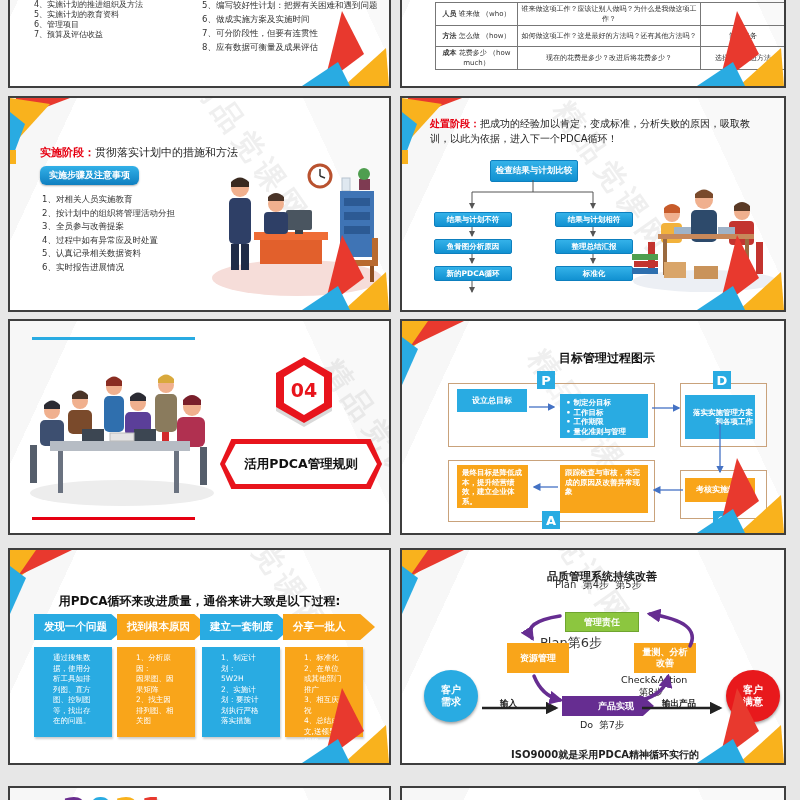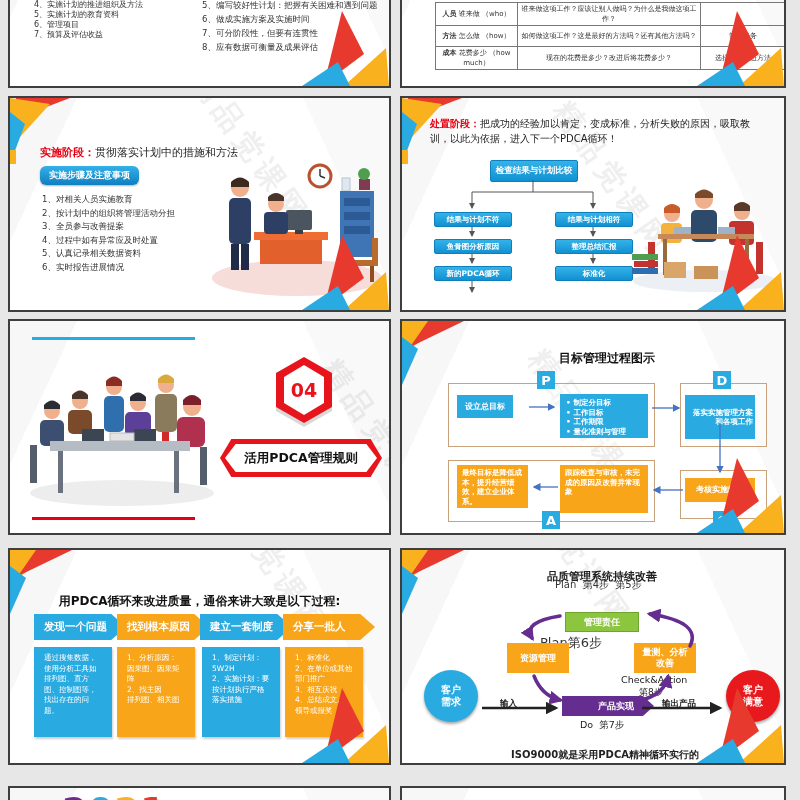--- a/index.html
+++ b/index.html
@@ -39,21 +39,21 @@
   
   .groupbox{border:1px solid #c9a27b;background:rgba(255,255,255,0.35);}
   .pdca-label{background:#29abe2;color:#fff;font-weight:bold;font-size:13px;width:18px;height:18px;
     display:flex;align-items:center;justify-content:center;}
   .s6box{font-size:7.5px;line-height:9.5px;font-weight:bold;}
   
   .chev{clip-path:polygon(0 0,84% 0,100% 50%,84% 100%,0 100%);color:#fff;font-weight:bold;
     font-size:10.5px;display:flex;align-items:center;padding-left:10px;box-sizing:border-box;
     filter:drop-shadow(1px 2px 1px rgba(0,0,0,0.25));}
   .chev.blue{background:#29abe2;} .chev.orange{background:#f9a51a;}
-  .s7body{color:#fff;font-size:7.5px;line-height:10.5px;padding:6px 10px;box-sizing:border-box;
+  .s7body{color:#fff;font-size:7.5px;line-height:10.5px;padding:6px 19px;box-sizing:border-box;
     white-space:pre-line;box-shadow:1px 2px 2px rgba(0,0,0,0.2);}
   .s7body.blue{background:#29abe2;} .s7body.orange{background:#f9a51a;}
   
   .pre{white-space:pre-line;}
   .circle-badge{border-radius:50%;color:#fff;font-weight:bold;font-size:10px;line-height:12px;
     display:flex;align-items:center;justify-content:center;text-align:center;
     box-shadow:0 2px 3px rgba(0,0,0,0.35);}
   .purple-arrowbox{background:#662d91;color:#fff;font-weight:bold;font-size:9px;
     clip-path:polygon(0 0,88% 0,100% 50%,88% 100%,0 100%);
     display:flex;align-items:center;justify-content:center;padding-left:16px;}
@@ -283,42 +283,42 @@
       <rect x="112" y="80" width="22" height="12" fill="#3c4652"></rect>
       <rect x="88" y="84" width="24" height="8" fill="#e4e4e4" stroke="#bbb"></rect>
       <rect x="140" y="83" width="7" height="9" fill="#d22a2a"></rect>
     </svg>
     <svg class="abs" style="left:258px;top:36px;" width="72" height="74">
       <polygon points="36,4 64,20 64,54 36,70 8,54 8,20" fill="rgba(0,0,0,0.15)"></polygon>
       <polygon points="36,0 64,16 64,50 36,66 8,50 8,16" fill="#e8141c"></polygon>
       <polygon points="36,8 56,20 56,46 36,58 16,46 16,20" fill="#fff"></polygon>
       <text x="36" y="40" text-anchor="middle" font-size="19" font-weight="bold" fill="#e8141c" font-family="DejaVu Sans, Liberation Sans, sans-serif">04</text>
     </svg>
-    <div class="abs hexbanner" style="left:210px;top:118px;width:162px;height:38px;box-shadow:0 3px 4px rgba(0,0,0,0.25);">
+    <div class="abs hexbanner" style="left:210px;top:118px;width:162px;height:50px;box-shadow:0 3px 4px rgba(0,0,0,0.25);">
       <div class="hexbanner-inner">活用PDCA管理规则</div>
     </div>
   </div>
 
   <div class="slide" style="left:400px;top:319px;width:386px;height:216px;">
     <svg class="abs" style="left:0;top:0;" width="65" height="72">
       <polygon points="0,0 46,0 0,34" fill="#f9b21d"></polygon>
       <polygon points="26,0 62,0 8,26" fill="#e8392e"></polygon>
       <polygon points="0,16 16,28 0,64" fill="#29abe2"></polygon>
     </svg>
     <div class="wm" style="left:95px;top:85px;">精品党课网</div>
     <div class="abs" style="left:40px;top:29px;width:330px;text-align:center;font-size:12px;font-weight:bold;color:#111;">目标管理过程图示</div>
     <div class="abs groupbox" style="left:46px;top:62px;width:205px;height:62px;"></div>
     <div class="abs groupbox" style="left:278px;top:62px;width:85px;height:62px;"></div>
     <div class="abs groupbox" style="left:46px;top:139px;width:205px;height:60px;"></div>
     <div class="abs groupbox" style="left:278px;top:149px;width:85px;height:47px;"></div>
     <div class="abs pdca-label" style="left:135px;top:50px;">P</div>
     <div class="abs pdca-label" style="left:311px;top:50px;">D</div>
     <div class="abs pdca-label" style="left:140px;top:190px;">A</div>
     <div class="abs pdca-label" style="left:311px;top:190px;">C</div>
-    <div class="abs flatblue s6box" style="left:55px;top:74px;width:56px;height:23px;font-size:8px;">设立总目标</div>
+    <div class="abs flatblue s6box" style="left:55px;top:68px;width:70px;height:23px;font-size:8px;">设立总目标</div>
     <div class="abs flatblue s6box" style="left:158px;top:73px;width:88px;height:44px;display:block;padding:4px 4px 0 6px;box-sizing:border-box;text-align:left;">
       <div>•&nbsp;<span>制定分目标</span></div>
       <div>•&nbsp;<span>工作目标</span></div>
       <div>•&nbsp;<span>工作期限</span></div>
       <div>•&nbsp;<span>量化准则与管理</span></div>
     </div>
     <div class="abs flatblue s6box" style="left:283px;top:74px;width:70px;height:44px;padding:2px;box-sizing:border-box;text-align:right;">落实实施管理方案和各项工作</div>
     <div class="abs flatorange s6box" style="left:283px;top:157px;width:70px;height:24px;font-size:8px;">考核实施结果</div>
     <div class="abs flatorange s6box" style="left:158px;top:144px;width:88px;height:48px;padding:3px 5px;box-sizing:border-box;text-align:left;align-items:flex-start;">跟踪检查与审核，未完成的原因及改善异常现象</div>
     <div class="abs flatorange s6box" style="left:55px;top:144px;width:71px;height:43px;padding:3px 5px;box-sizing:border-box;text-align:left;align-items:flex-start;">最终目标是降低成本，提升经营绩效，建立企业体系。</div>

